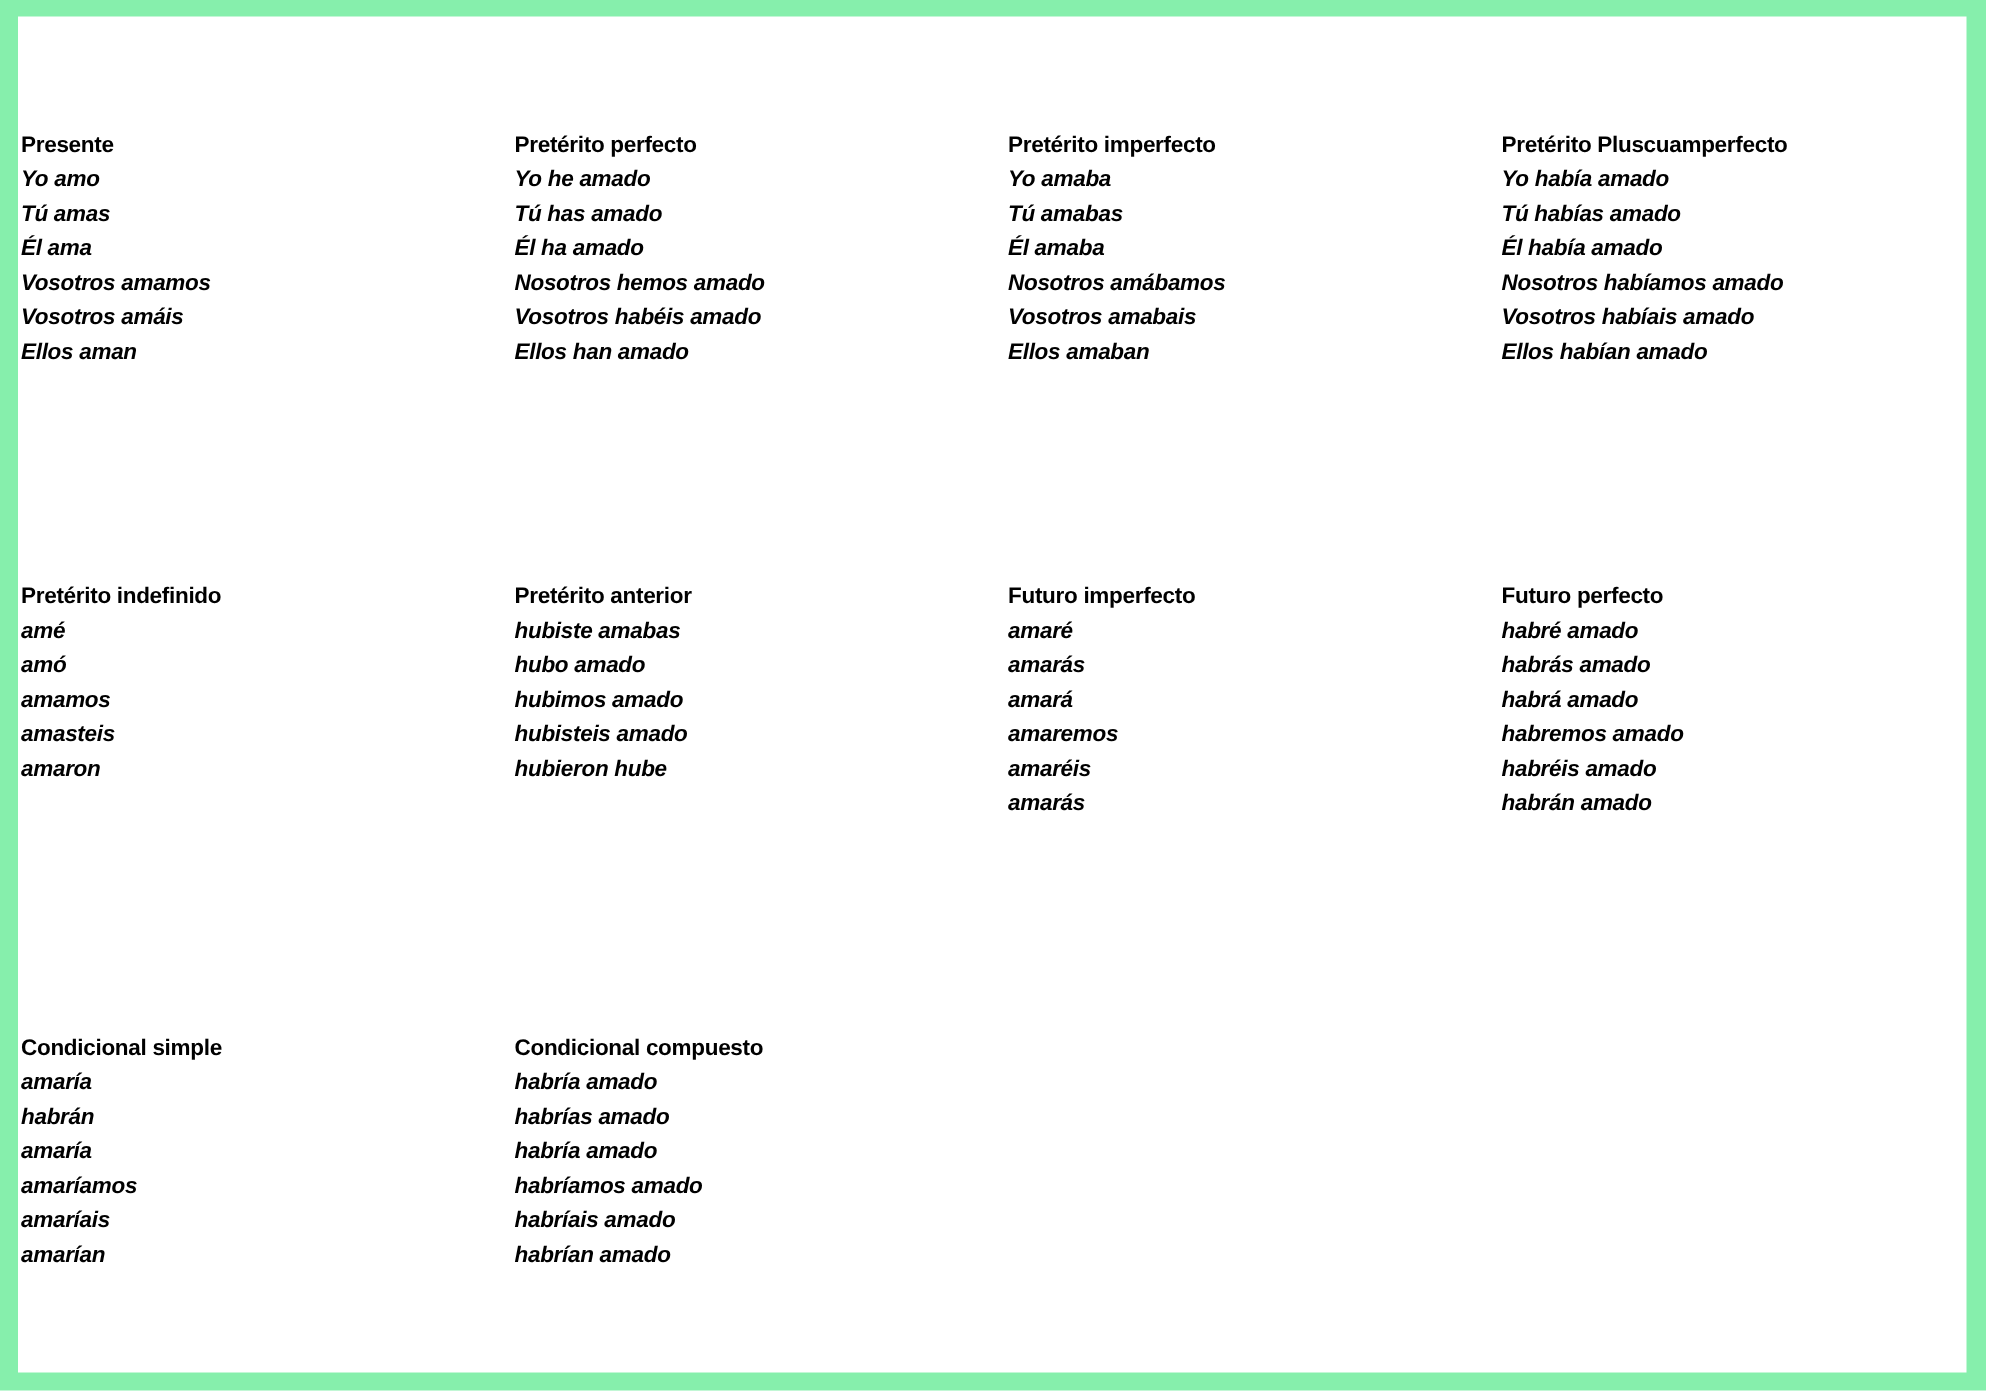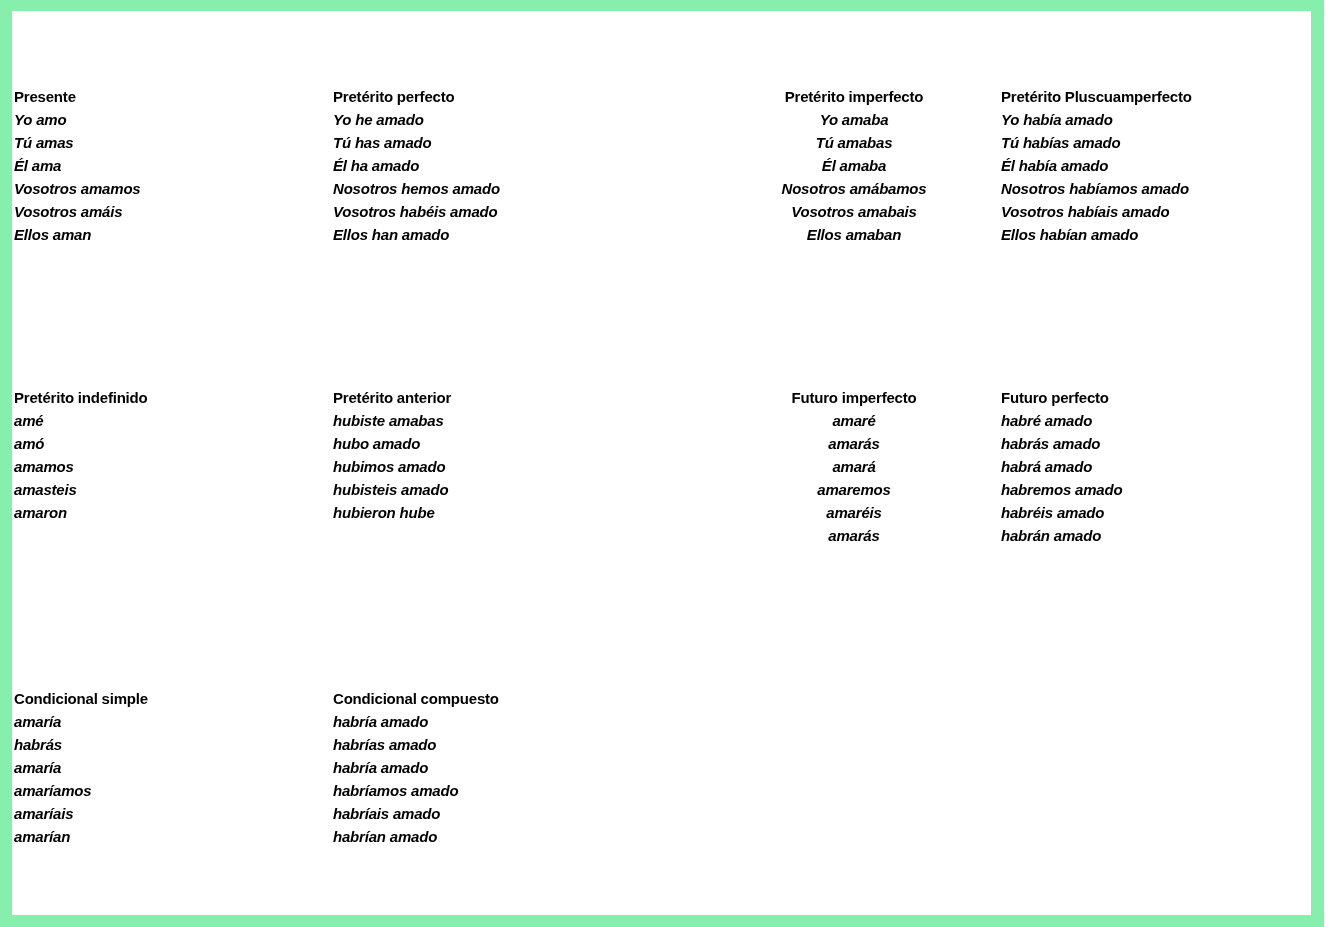--- a/index.html
+++ b/index.html
@@ -41,22 +41,22 @@
   }
   .block-1 { top: 74px; }
   .block-2 { top: 375px; }
   .block-3 { top: 676px; }
 
   .col {
     position: absolute;
     top: 0;
   }
   .col-0 { left: 2px;   width: 322px; }
-  .col-1 { left: 321px; width: 322px; }
-  .col-2 { left: 681px; width: 322px; text-align: center; }
+  .col-1 { left: 331px; width: 322px; }
+  .col-2 { left: 660px; width: 322px; }
   .col-3 { left: 989px; width: 322px; }
 
   .col-title {
     font-size: 15px;
     font-weight: bold;
     color: #000000;
     line-height: 23px;
     white-space: nowrap;
     letter-spacing: -0.2px;
   }
@@ -172,21 +172,21 @@
               <li>habrán amado</li>
             </ul>
         </div>
       </div>
 
       <div class="block block-3">
         <div class="col col-0">
           <div class="col-title">Condicional simple</div>
           <ul class="col-list">
               <li>amaría</li>
-              <li>habrás</li>
+              <li>habrán</li>
               <li>amaría</li>
               <li>amaríamos</li>
               <li>amaríais</li>
               <li>amarían</li>
             </ul>
         </div>
         <div class="col col-1">
           <div class="col-title">Condicional compuesto</div>
           <ul class="col-list">
               <li>habría amado</li>

